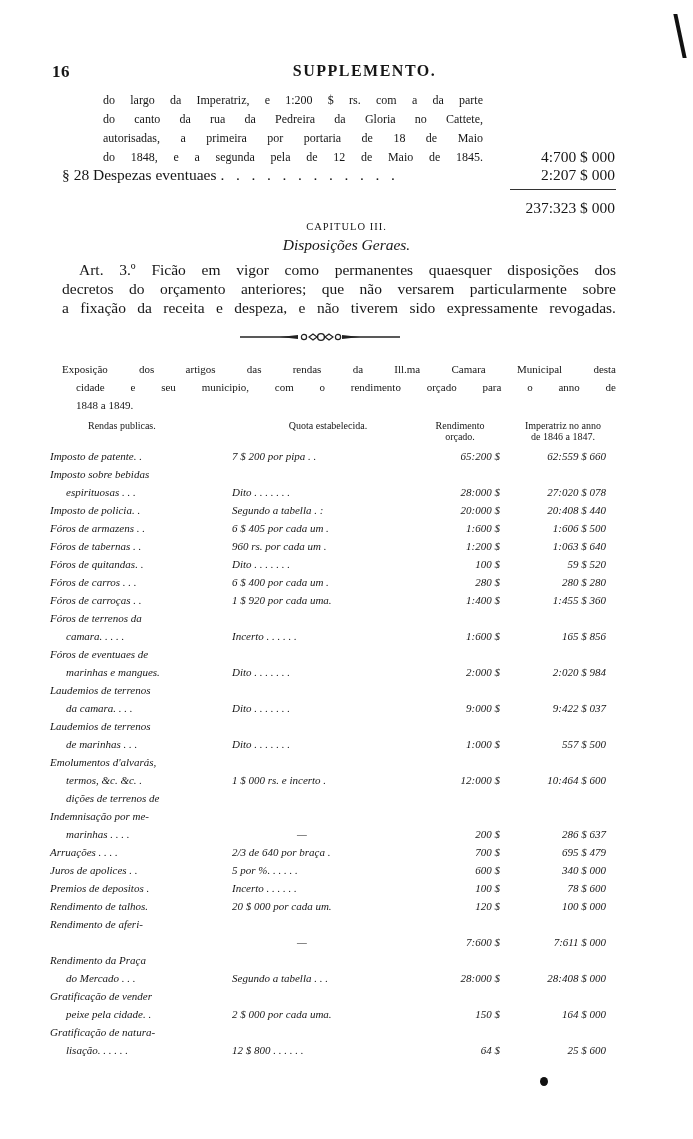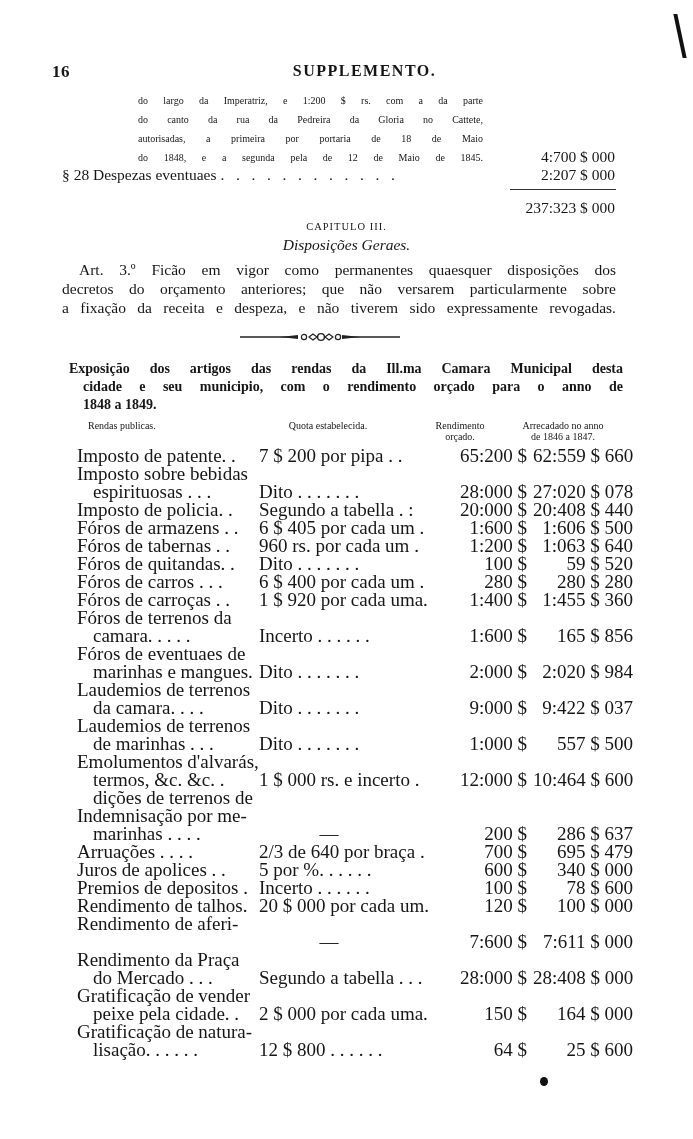--- a/index.html
+++ b/index.html
@@ -7,49 +7,49 @@
     width: 693px; height: 1139px; position: relative; overflow: hidden;
     font-family: "Liberation Serif", "DejaVu Serif", serif;
     color: #161616;
   }
   .abs { position: absolute; }
   .mark { position:absolute; left:678px; top:14px; width:4px; height:44px; background:#111; transform: skewX(12deg); }
   .page-num { left: 52px; top: 62px; font-size: 17px; font-weight: bold; letter-spacing: 0.5px; }
   .running-head { left: 0; width: 693px; top: 62px; text-align: center; font-size: 16px; font-weight: bold; letter-spacing: 1.5px; }
   .running-head span { margin-left: 36px; }
 
-  .para-line { font-size: 10px; white-space: nowrap; line-height: 19px; margin-left: 35px; }
+  .para-line { font-size: 12px; white-space: nowrap; line-height: 19px; }
   .cont { left: 103px; top: 91px; width: 380px; }
   .cont div { text-align: justify; text-align-last: justify; }
   .amount { font-size: 15.5px; text-align: right; width: 140px; left: 475px; }
   .sec-28 { left: 62px; top: 166px; font-size: 15.5px; white-space: nowrap; }
   .sec-28 .leader { letter-spacing: 0; }
   .rule { left: 510px; top: 189px; width: 106px; height: 1px; background: #333; }
   .total { top: 199px; }
 
   .cap-label { left:0; width:693px; text-align:center; top: 221px; font-size: 10.5px; letter-spacing: 1px; }
   .cap-title { left:0; width:693px; text-align:center; top: 236px; font-size: 15.5px; font-style: italic; }
   .art { left: 62px; top: 260px; width: 554px; font-size: 15.5px; line-height: 19px; }
   .art div { text-align: justify; text-align-last: justify; white-space: nowrap; }
   .art .first { padding-left: 17px; }
 
   .ornament { left: 240px; top: 332px; width: 160px; height: 10px; }
 
-  .heading { left: 69px; top: 360px; width: 554px; font-size: 14px; font-weight: bold; line-height: 18px; }
+  .heading { left: 62px; top: 360px; width: 554px; font-size: 11px; font-weight: normal; line-height: 18px; }
   .heading div { white-space: nowrap; text-align: justify; text-align-last: justify; }
   .heading .indent { padding-left: 14px; }
   .heading .last { text-align-last: left; }
 
   .col-head { font-size: 10px; text-align: center; line-height: 11px; top: 420px; }
   .ch1 { left: 88px; width: 110px; text-align: left; }
   .ch2 { left: 268px; width: 120px; }
   .ch3 { left: 420px; width: 80px; }
   .ch4 { left: 508px; width: 110px; }
 
-  .table { left: 77px; top: 447px; width: 556px; font-size: 19px; }
+  .table { left: 50px; top: 447px; width: 556px; font-size: 11px; font-style: italic; }
   .trow { position: relative; height: 18px; line-height: 18px; white-space: nowrap; }
   .c1 { position: absolute; left: 0; width: 176px; }
   .c1.in { padding-left: 16px; width: 160px; }
   .c2 { position: absolute; left: 182px; width: 160px; }
   .c3 { position: absolute; left: 350px; width: 100px; text-align: right; }
   .c4 { position: absolute; left: 456px; width: 100px; text-align: right; }
   .bullet { left: 540px; top: 1077px; width: 8px; height: 9px; border-radius: 50%; background: #111; }
 </style>
 </head>
 <body>
@@ -106,21 +106,21 @@
     <div>Rendas publicas.</div>
   </div>
 <div class="abs col-head ch2">
     <div>Quota estabelecida.</div>
   </div>
 <div class="abs col-head ch3">
     <div>Rendimento</div>
     <div>orçado.</div>
   </div>
 <div class="abs col-head ch4">
-    <div>Arrecadado no anno</div>
+    <div>Imperatriz no anno</div>
     <div>de 1846 a 1847.</div>
   </div>
 
 <div class="abs table" id="rendas-table">
     <div class="trow">
       <span class="c1">Imposto de patente.  .</span>
       <span class="c2">7 $ 200 por pipa  .  .</span>
       <span class="c3">65:200 $</span>
       <span class="c4">62:559 $ 660</span>
     </div>

